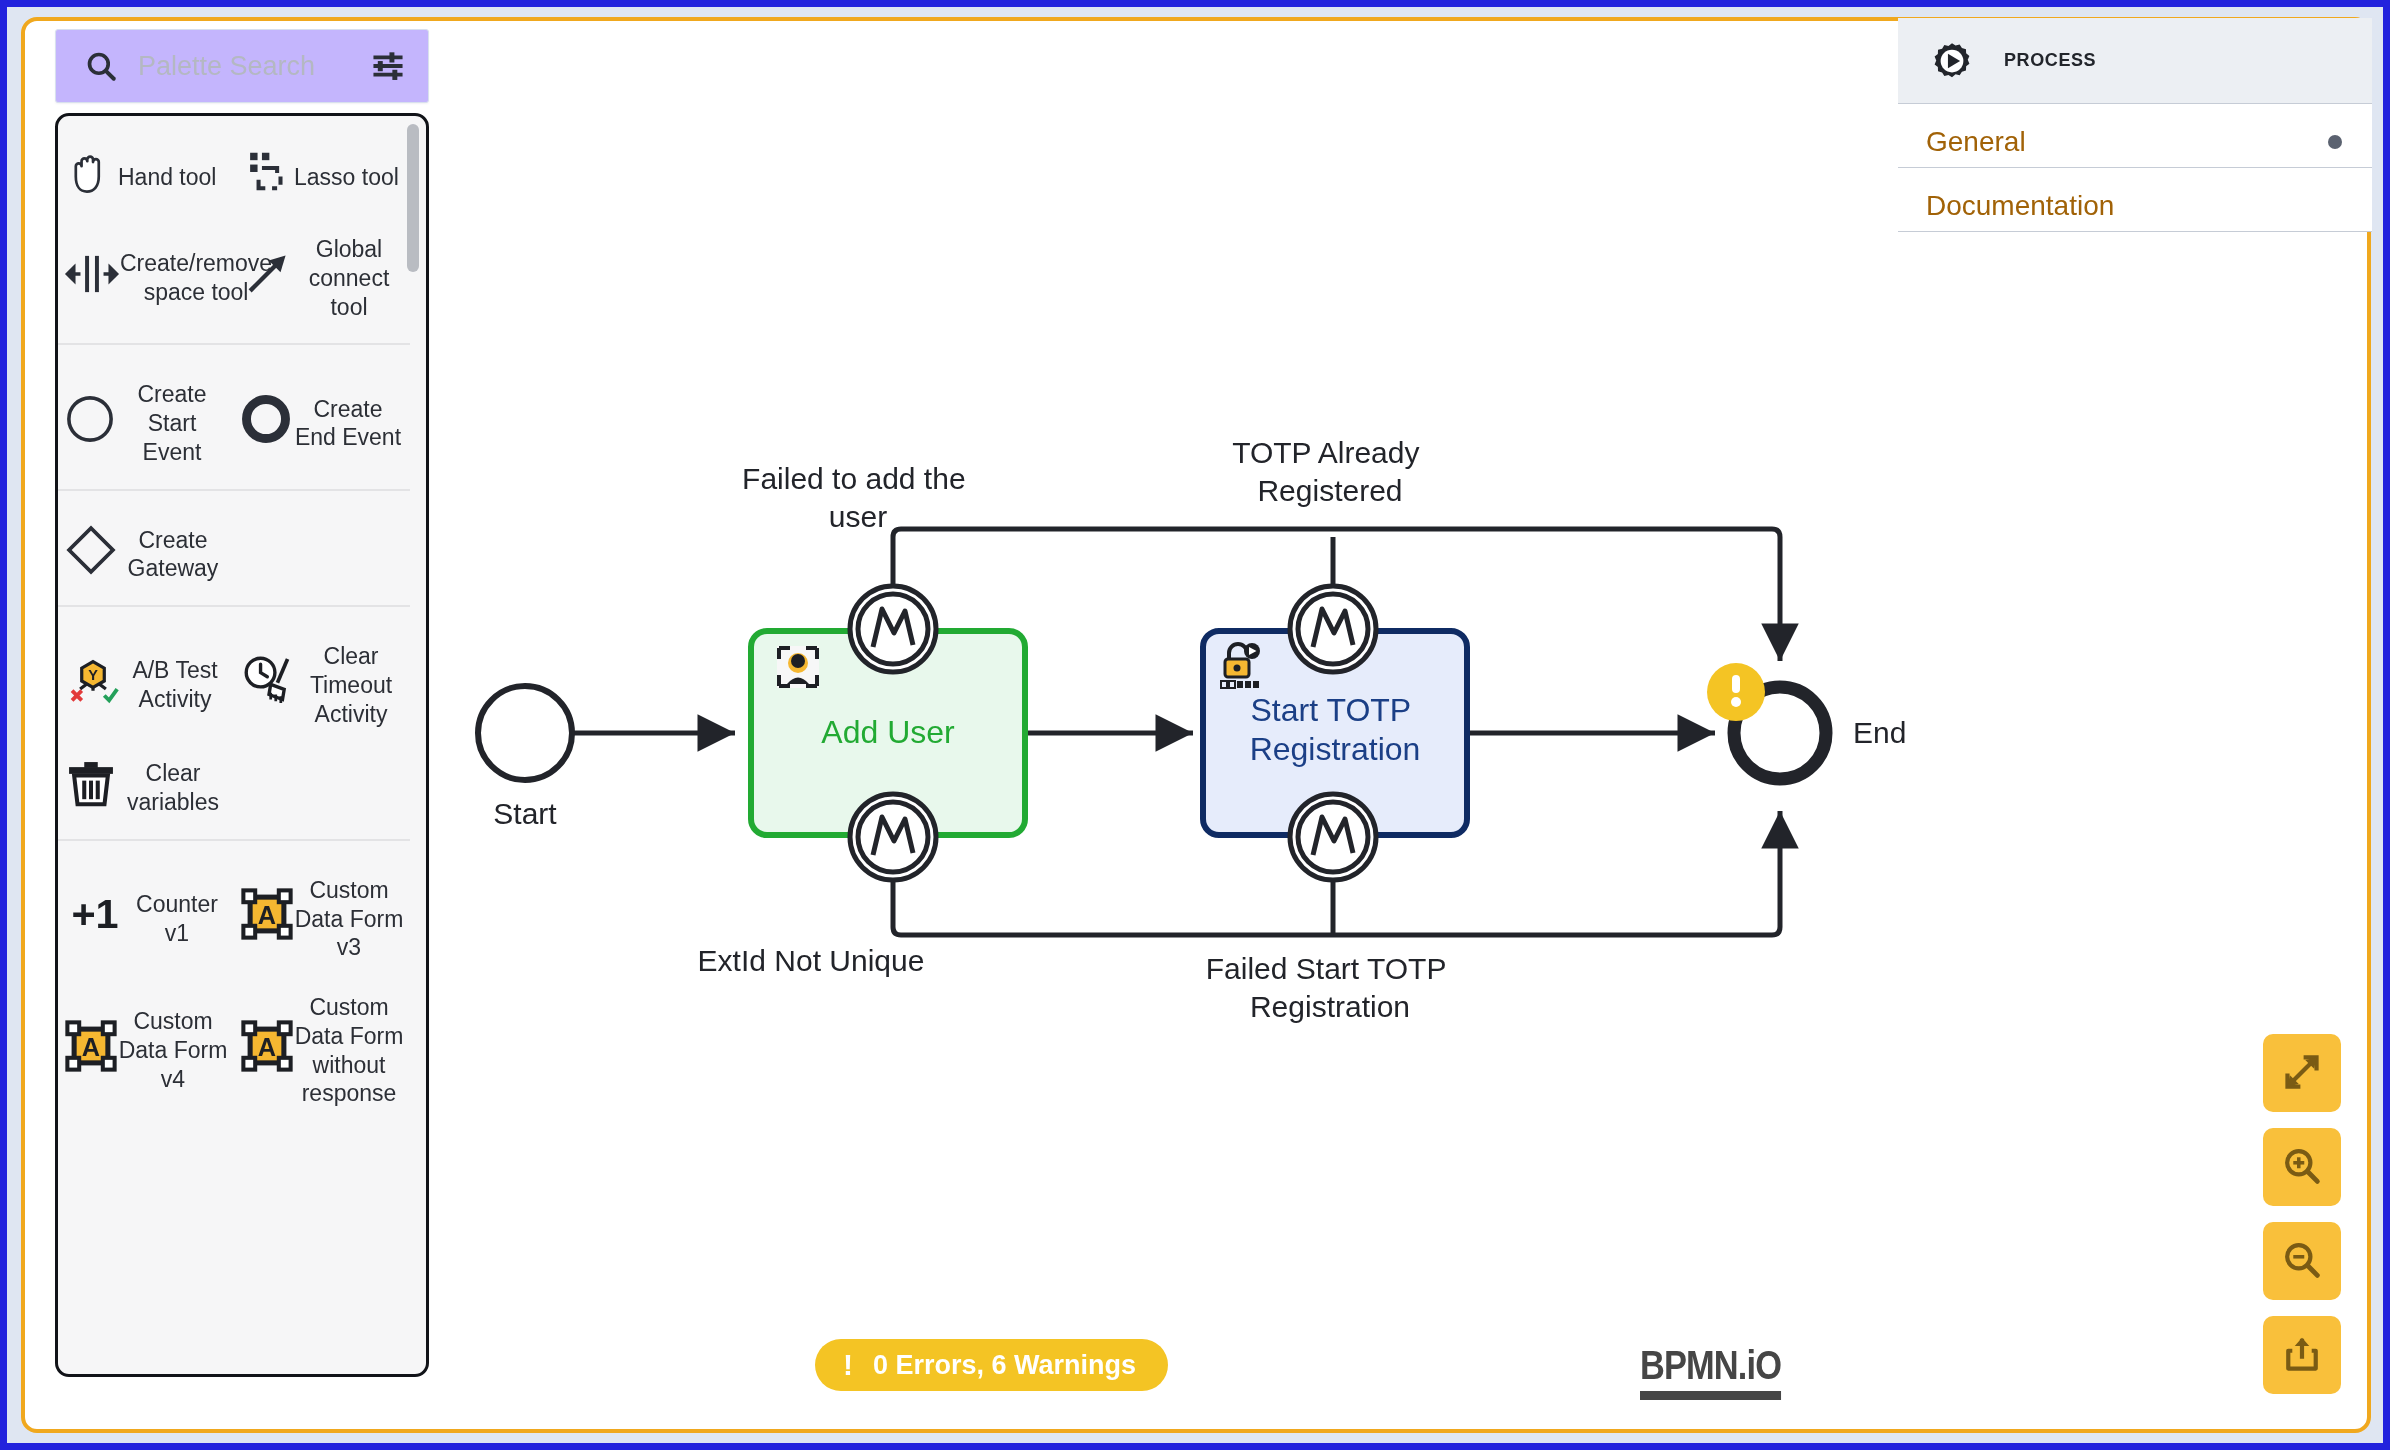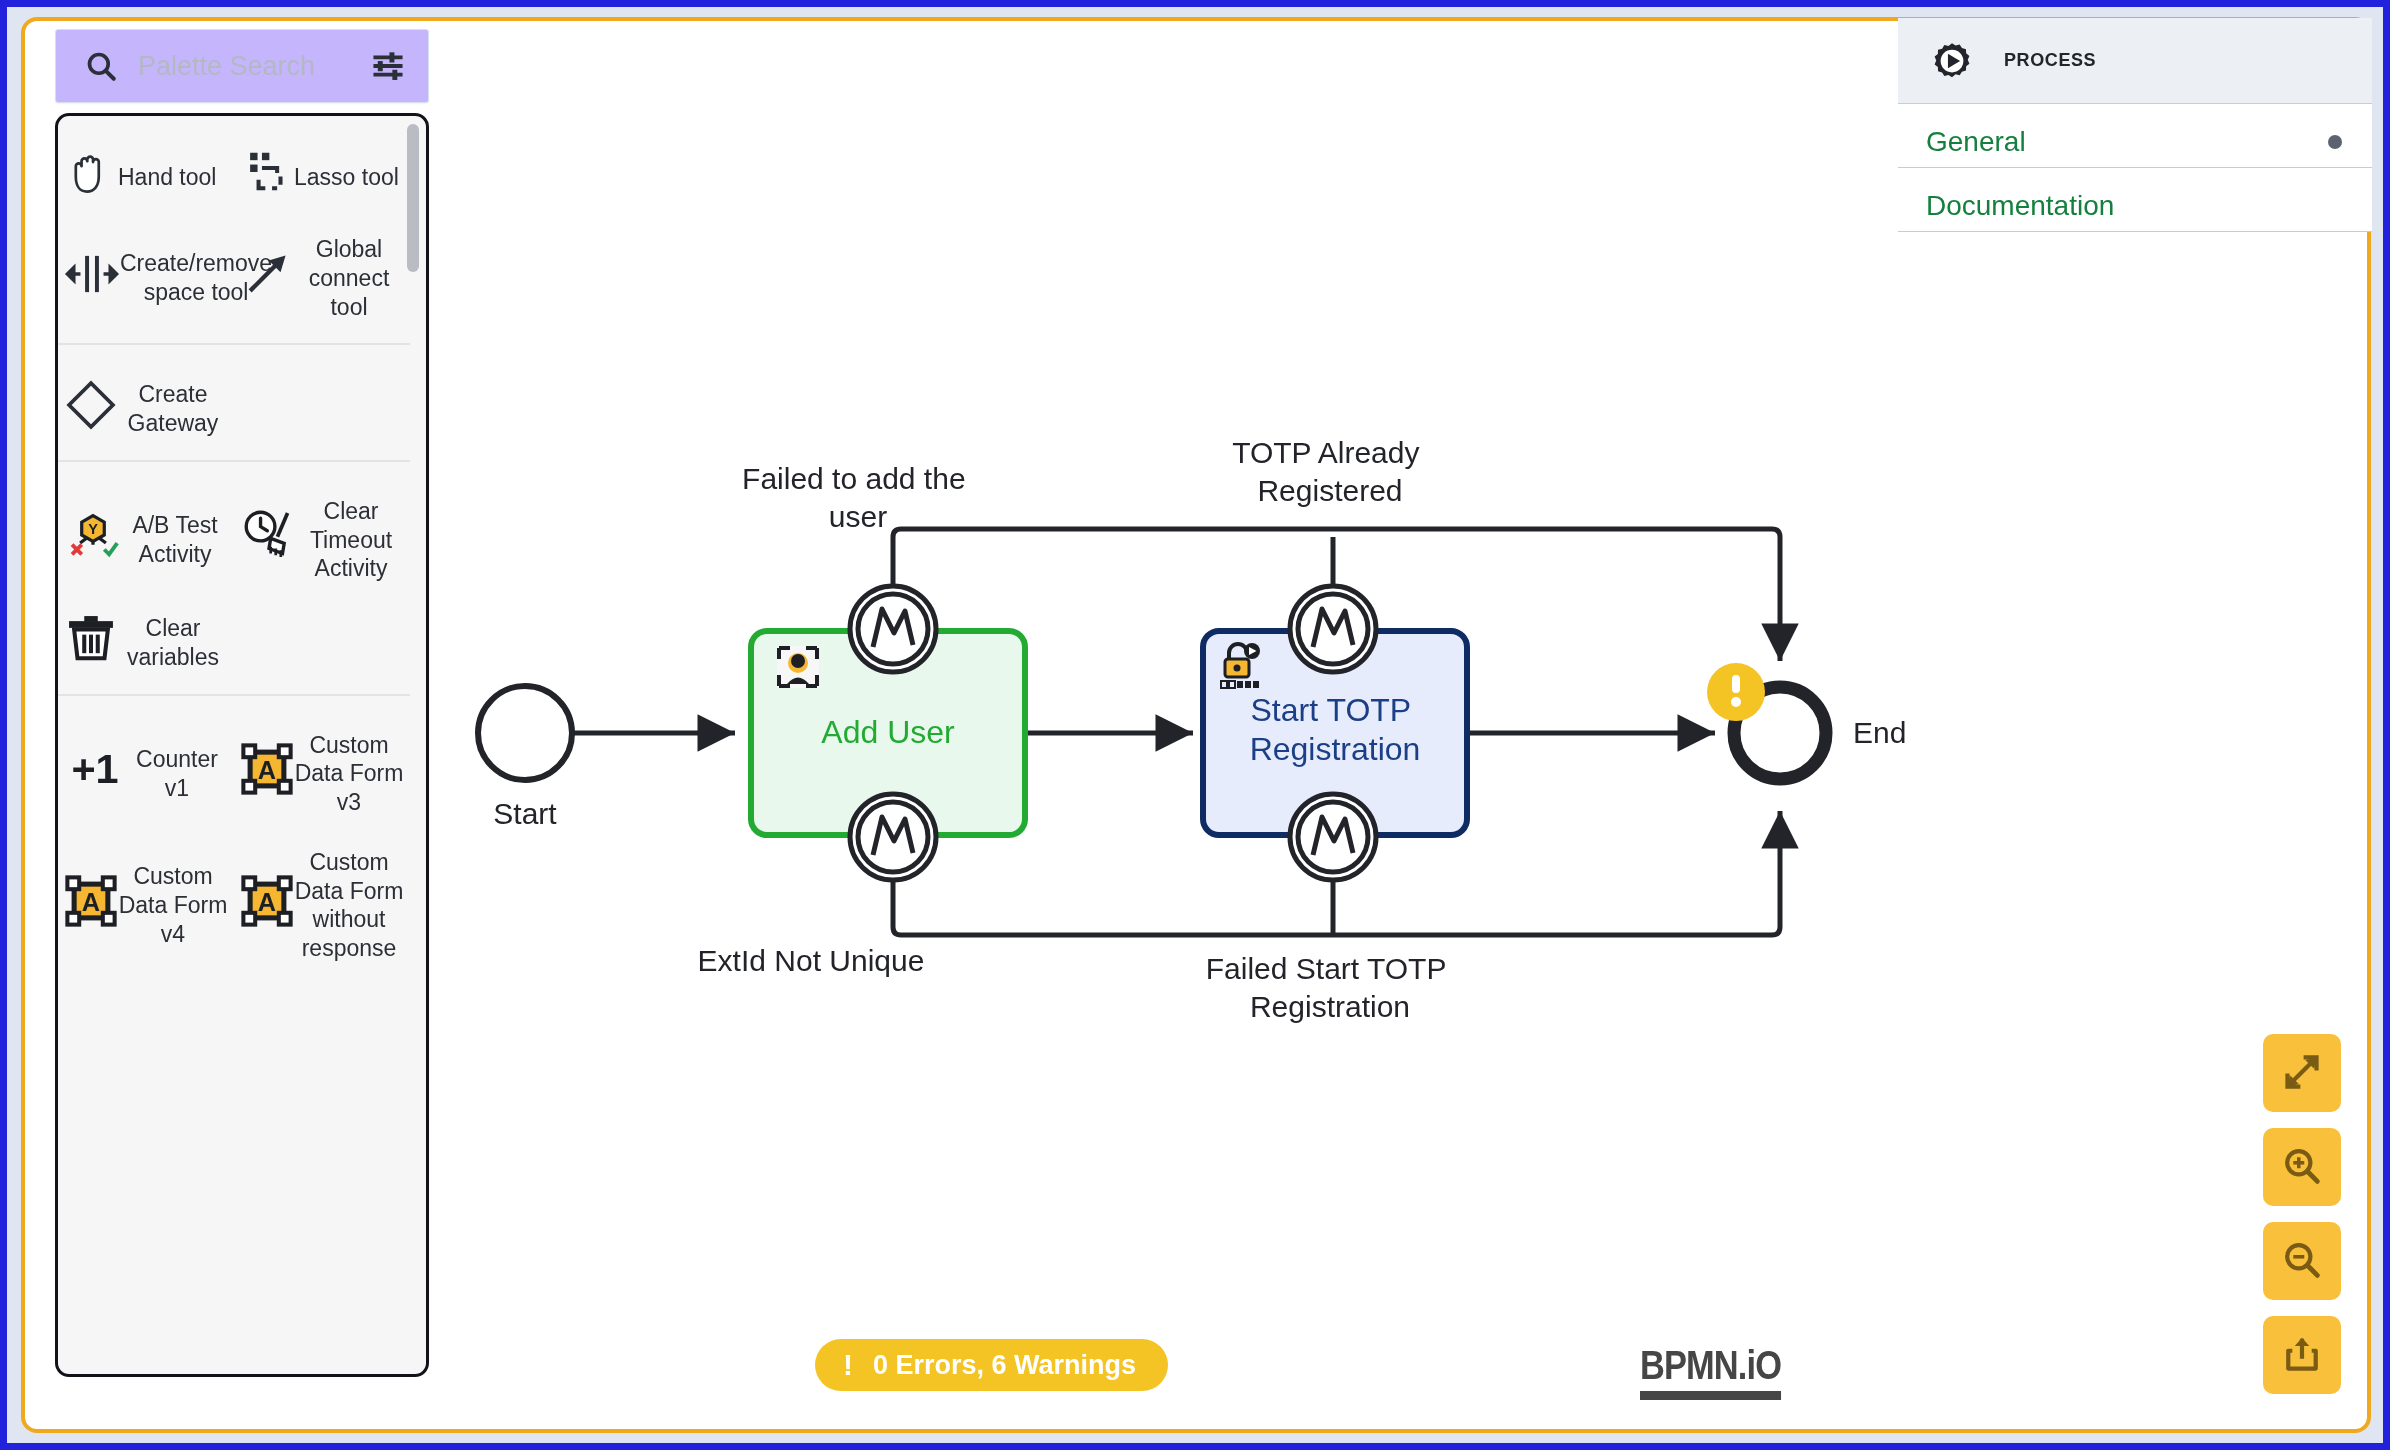--- a/index.html
+++ b/index.html
@@ -147,21 +147,21 @@
     display: flex; align-items: center;
     padding-left: 28px;
     border-bottom: 1px solid #c6ccd6;
   }
   #pp-header .gear { margin-right: 26px; display: flex; }
   #pp-title { font-size: 18px; font-weight: 700; color: #22252b; letter-spacing: .6px; }
   .pp-group {
     height: 64px; display: flex; align-items: center; justify-content: space-between;
     padding: 12px 30px 0 28px;
     border-bottom: 1px solid #c6ccd6;
-    font-size: 28px; color: #15803d;
+    font-size: 28px; color: #a16207;
     cursor: pointer;
   }
   .pp-dot { width: 14px; height: 14px; border-radius: 50%; background: #5b6270; }
 </style>
 </head>
 <body>
 
 <div id="app-frame">
   <div id="canvas-frame">
 
@@ -345,20 +345,40 @@
                   <svg width="54" height="54" viewBox="0 0 32 32">
                     <line x1="6" y1="26" x2="25" y2="7" stroke="#2b2f38" stroke-width="2.6"></line>
                     <path d="M27 5 L17 8 L24 15 z" fill="#2b2f38"></path>
                   </svg>
                 </span>
                 <span class="pal-label">Global connect tool</span>
               </div>
             </div>
           </div>
 
+          <div class="pal-group">
+            <div class="pal-row">
+              <div class="pal-item">
+                <span class="pal-ico">
+                  <svg width="52" height="52" viewBox="0 0 32 32">
+                    <circle cx="16" cy="16" r="13" fill="none" stroke="#2b2f38" stroke-width="2.2"></circle>
+                  </svg>
+                </span>
+                <span class="pal-label">Create Start Event</span>
+              </div>
+              <div class="pal-item">
+                <span class="pal-ico">
+                  <svg width="52" height="52" viewBox="0 0 32 32">
+                    <circle cx="16" cy="16" r="12" fill="none" stroke="#2b2f38" stroke-width="5.5"></circle>
+                  </svg>
+                </span>
+                <span class="pal-label">Create End Event</span>
+              </div>
+            </div>
+          </div>
 
           <div class="pal-group">
             <div class="pal-row">
               <div class="pal-item">
                 <span class="pal-ico">
                   <svg width="54" height="54" viewBox="0 0 32 32">
                     <rect x="16" y="3" width="18.4" height="18.4" transform="rotate(45 16 3)" fill="none" stroke="#2b2f38" stroke-width="2.2"></rect>
                   </svg>
                 </span>
                 <span class="pal-label">Create Gateway</span>

